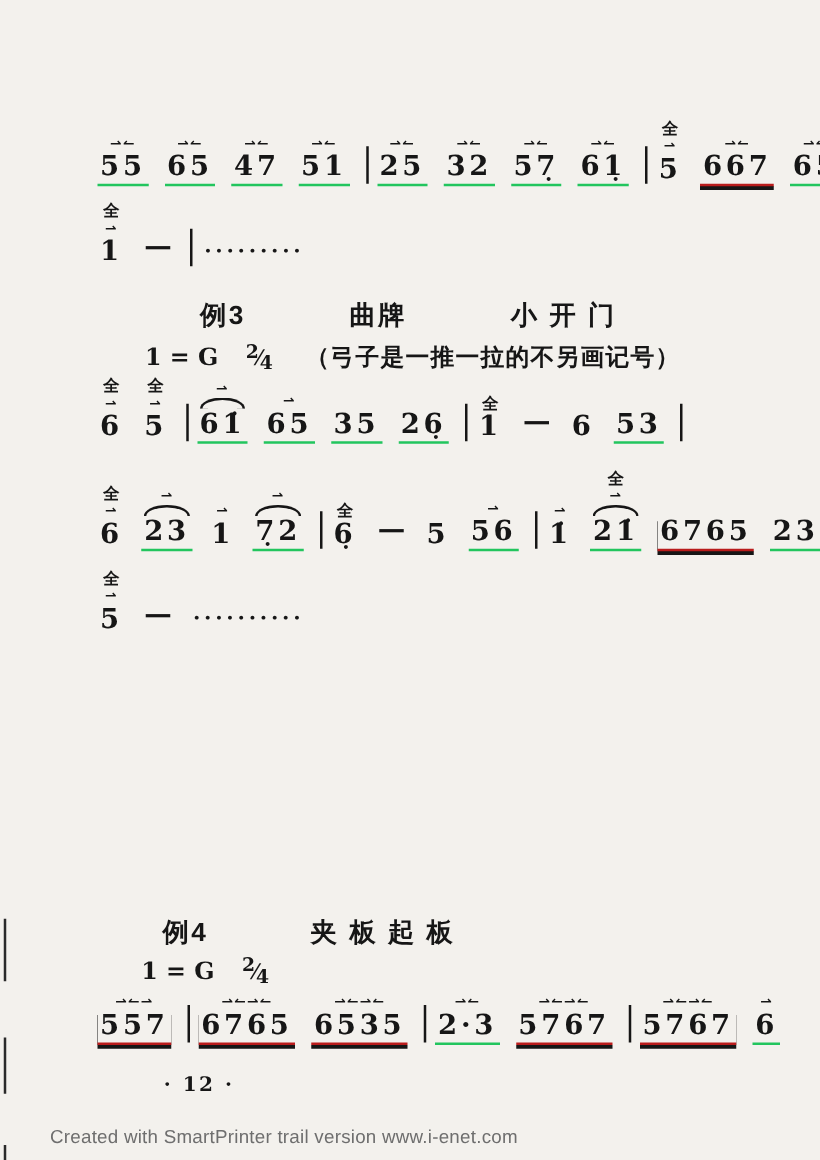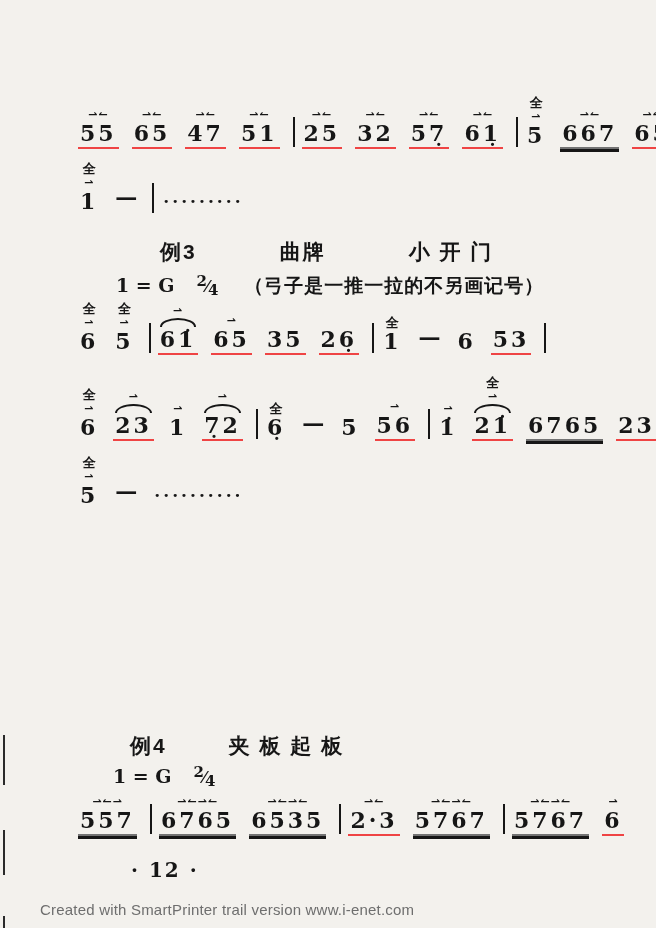--- a/index.html
+++ b/index.html
@@ -49,22 +49,22 @@
     margin:0 2px 1px;
   }
   .n{
     font-size:22px;
     font-weight:700;
     line-height:1;
     letter-spacing:3px;
     padding:0 2px 3px;
     white-space:nowrap;
   }
-  .u1{border-bottom:2px solid #ef4444;}
-  .u2{border-bottom:2px solid #737373;box-shadow:0 3px 0 #161616;}
+  .u1{border-bottom:2px solid #22c55e;}
+  .u2{border-bottom:2px solid #b91c1c;box-shadow:0 3px 0 #161616;}
   .dash{font-size:22px;font-weight:700;padding-bottom:7px;letter-spacing:0;}
   .dots{font-size:17px;font-weight:700;letter-spacing:3px;padding-bottom:5px;}
   .bar{
     width:2px;height:30px;background:#161616;
     margin:0 7px 2px 0;
   }
   
   .txt{position:absolute;white-space:pre-line;}
   .ex-row{position:absolute;font-weight:700;font-size:21px;letter-spacing:2px;}
   .ex-row .sp{margin-right:38px;margin-left:45px;}
@@ -74,42 +74,42 @@
   .frac .den{vertical-align:-3px;}
   .frac .sl{font-size:17px;margin:0 -1px;}
   .keynote{font-size:19px;font-weight:700;margin-left:26px;letter-spacing:1px;font-family:Liberation Sans, sans-serif;}
   .heading{position:absolute;font-size:22px;font-weight:700;letter-spacing:3px;}
   .para{
     position:absolute;
     font-size:21px;font-weight:700;
     line-height:33px;letter-spacing:1.5px;
     width:520px;text-align:justify;
   }
-  .pagenum{position:absolute;font-size:20px;font-weight:700;font-family:"DejaVu Serif",serif;letter-spacing:2px;}
+  .pagenum{position:absolute;font-size:16px;font-weight:700;font-family:"DejaVu Serif",serif;letter-spacing:2px;}
   .footer-left{position:absolute;font-size:15px;color:#6e6e6e;letter-spacing:0.2px;}
   .footer-right{position:absolute;font-size:15px;color:#8e8e8e;}
   .footer-right .site{color:#cd6a34;margin-left:6px;}
   .edge{position:absolute;left:3px;width:2px;background:#2a2a2a;}
 </style>
 </head>
 <body>
 
 <div class="page">
 
   <div class="ex-row" style="left:115px;top:238px;">
     <span class="sp">例3</span><span class="sp">曲牌</span><span style="margin-left:45px;">小  开  门</span>
   </div>
 
   <div class="keyrow" style="left:116px;top:272px;">
     <span>1 = G</span><span class="frac"><span class="num">2</span><span class="sl">⁄</span><span class="den">4</span></span><span class="keynote">（弓子是一推一拉的不另画记号）</span>
   </div>
 
 
   <div class="ex-row" style="left:130px;top:732px;">
-    <span>例4</span><span style="margin-left:62px;">夹  板  起  板</span>
+    <span>例4</span><span style="margin-left:82px;">夹  板  起  板</span>
   </div>
 
   <div class="keyrow" style="left:113px;top:763px;">
     <span>1 = G</span><span class="frac"><span class="num">2</span><span class="sl">⁄</span><span class="den">4</span></span>
   </div>
 
   <div class="pagenum" style="left:131px;top:858px;">· 12 ·</div>
   <div class="footer-left" style="left:40px;top:901px;">Created with SmartPrinter trail version www.i-enet.com</div>
 
   <div class="edge" style="top:735px;height:50px;"></div>

